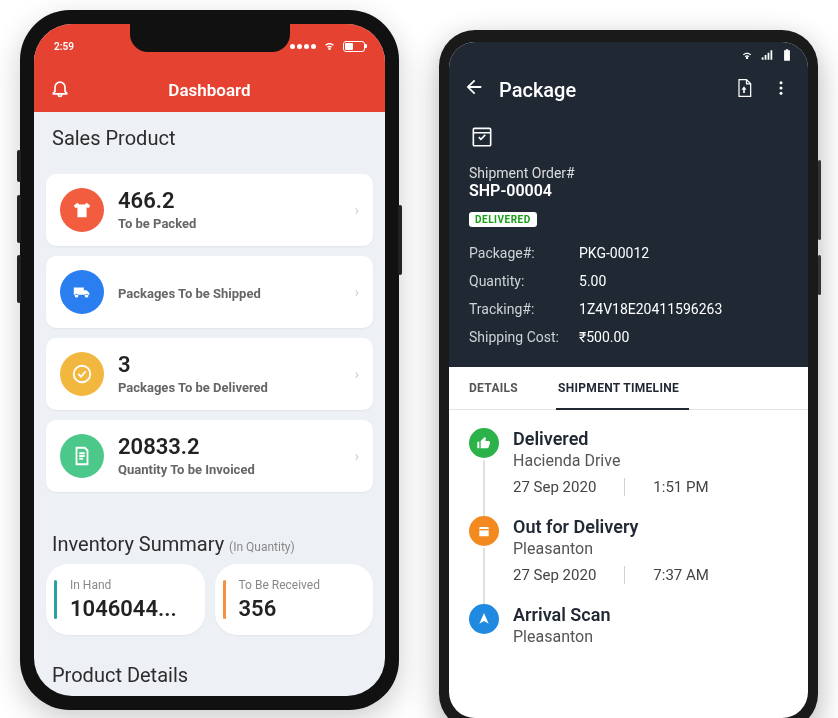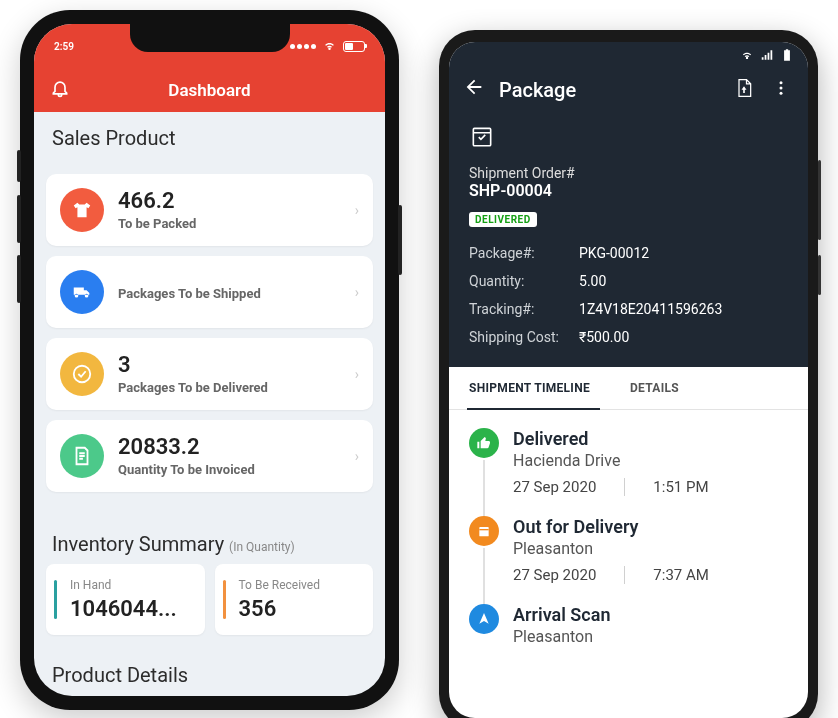--- a/index.html
+++ b/index.html
@@ -42,21 +42,21 @@
 .card .val { font-size: 22px; font-weight: 600; color: #222; line-height: 1.1; }
 .card .lbl { font-size: 13px; color: #666; margin-top: 2px; font-weight: bold; }
 .card .chev { color: #ccc; font-size: 14px; }
 
 .circ.red { background: #f25c3f; }
 .circ.blue { background: #2a7ef0; }
 .circ.yellow { background: #f2b73f; }
 .circ.green { background: #4cc98a; }
 
 .inv-cards { display: flex; gap: 10px; padding: 0 12px 14px; }
-.inv-card { background: #fff; border-radius: 8px; padding: 14px 14px; flex: 1; box-shadow: 0 1px 2px rgba(0,0,0,0.05); position: relative; overflow: hidden; }
+.inv-card { background: #fff; border-radius: 22px; padding: 14px 14px; flex: 1; box-shadow: 0 1px 2px rgba(0,0,0,0.05); position: relative; overflow: hidden; }
 .inv-card::before { content: ""; position: absolute; left: 8px; top: 16px; bottom: 16px; width: 3px; border-radius: 2px; }
 .inv-card.teal::before { background: #2aa0a0; }
 .inv-card.orange::before { background: #f2913f; }
 .inv-card .lbl { font-size: 12px; color: #888; padding-left: 10px; }
 .inv-card .val { font-size: 22px; font-weight: 600; color: #222; padding-left: 10px; margin-top: 4px; white-space: nowrap; overflow: hidden; text-overflow: ellipsis; }
 
 
 .phone-android { width: 380px; height: 700px; background: #1a1a1a; border-radius: 36px; padding: 12px 10px; position: relative; box-shadow: 0 10px 30px rgba(0,0,0,0.3); margin-top: 20px; }
 .phone-android .screen { width: 100%; height: 100%; background: #fff; border-radius: 26px; overflow: hidden; position: relative; display: flex; flex-direction: column; }
 .and-btn { position: absolute; right: -3px; background: #333; border-radius: 2px; width: 3px; }
@@ -277,22 +277,22 @@
               <span class="v">1Z4V18E20411596263</span>
             </div>
           <div class="row">
               <span class="k">Shipping Cost:</span>
               <span class="v">₹500.00</span>
             </div>
         </div>
       </div>
 
       <div class="tabs">
+        <div class="tab">DETAILS</div>
         <div class="tab active">SHIPMENT TIMELINE</div>
-        <div class="tab">DETAILS</div>
       </div>
 
       <div class="timeline">
         <div class="tl-item">
           <div class="tl-dot green">
               <svg viewBox="0 0 24 24">
                 <path d="M2 20h3V10H2v10zm19-9c0-1-.9-2-2-2h-5l.8-4c0-.4-.1-.8-.4-1L13 3l-6 6v11h10c.8 0 1.5-.5 1.8-1.2l2-6c.1-.3.2-.5.2-.8z"></path>
               </svg>
             </div>
           <div class="tl-body">

